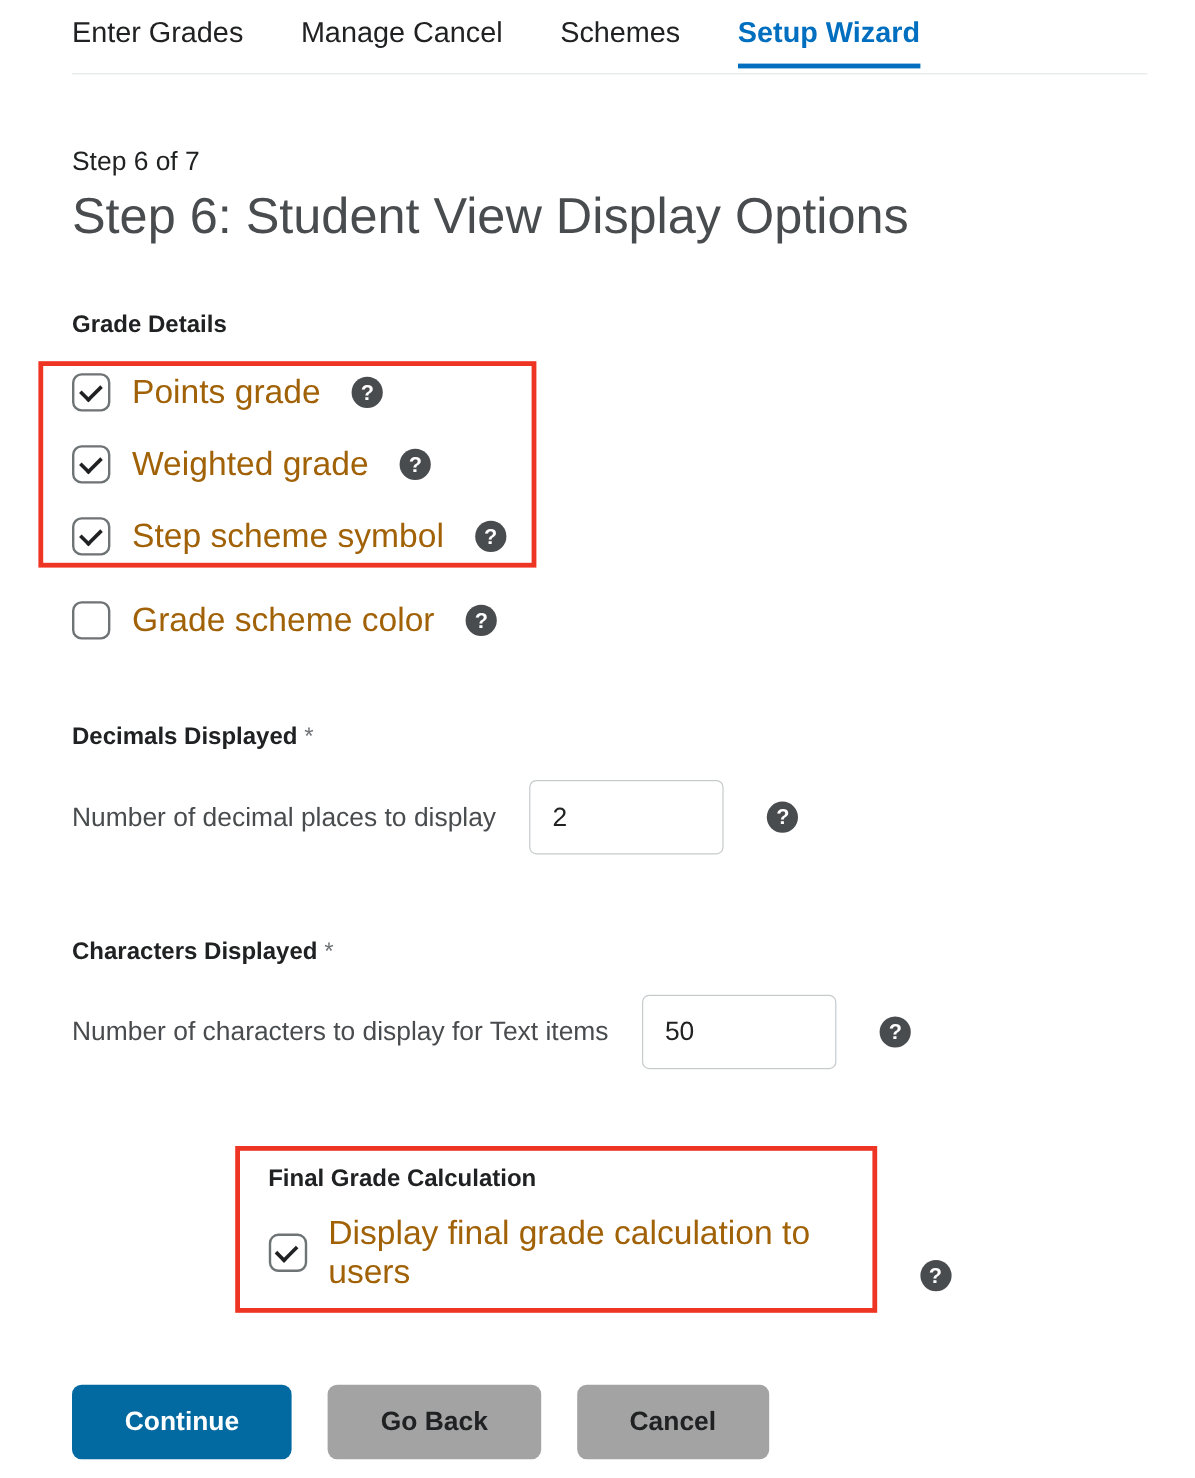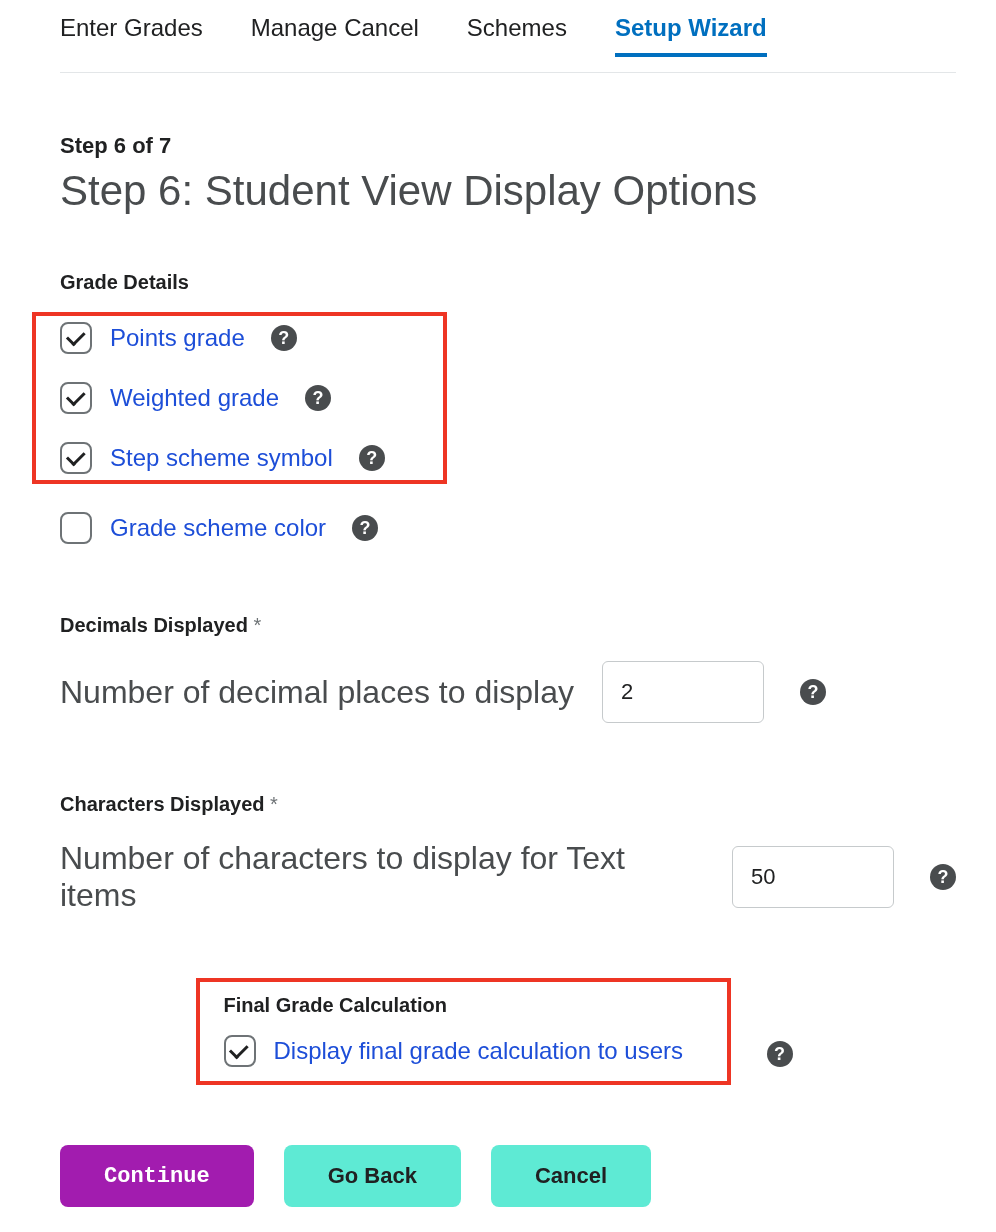--- a/index.html
+++ b/index.html
@@ -12,21 +12,21 @@
     width: 996px;
   }
   .container {
     padding: 14px 40px 40px 60px;
   }
   
   .tabs {
     display: flex;
     gap: 48px;
     border-bottom: 1px solid #e3e6e8;
-    padding-bottom: 16px;
+    padding-bottom: 5px;
   }
   .tab {
     font-size: 24px;
     color: #202122;
     padding-bottom: 14px;
     cursor: pointer;
     position: relative;
   }
   .tab.active {
     color: #006fbf;
@@ -36,21 +36,21 @@
   .tab.active::after {
     content: "";
     position: absolute;
     left: 0; right: 0; bottom: -1px;
     height: 4px;
     background: #006fbf;
   }
   
   .step-counter {
     font-size: 22px;
-    font-weight: 700;
+    font-weight: 400;
     margin-top: 60px;
   }
   .step-title {
     font-size: 42px;
     font-weight: 400;
     margin-top: 8px;
     color: #494c4e;
   }
   .section-label {
     font-size: 20px;
@@ -98,22 +98,22 @@
     flex-shrink:0;
   }
   .checkbox.checked::after{
     content:"";
     width:14px;height:8px;
     border-left:3px solid #202122;
     border-bottom:3px solid #202122;
     transform:rotate(-45deg) translate(1px,-2px);
   }
   .cb-label {
-    font-size: 24px;
-    color:#1d4ed8;
+    font-size: 28px;
+    color:#a16207;
   }
   .help-icon {
     width:26px;height:26px;
     border-radius:50%;
     background:#494c4e;
     color:#fff;
     display:inline-flex;
     align-items:center;
     justify-content:center;
     font-size:18px;
@@ -123,21 +123,21 @@
     margin-left:8px;
   }
   
   .input-row {
     display:flex;
     align-items:center;
     gap: 28px;
     margin-top: 24px;
   }
   .input-row-label {
-    font-size:32px;
+    font-size:22px;
     color:#494c4e;
   }
   .text-input {
     height: 62px;
     width: 162px;
     border:1px solid #c6cacc;
     border-radius:6px;
     font-size:22px;
     padding: 0 18px;
     color:#202122;
@@ -153,27 +153,26 @@
     padding: 0 44px;
     border-radius:8px;
     font-size:22px;
     cursor:pointer;
     border:none;
     display:inline-flex;
     align-items:center;
     justify-content:center;
   }
   .btn-primary {
-    background:#a21caf;
+    background:#0369a1;
     color:#fff;
     font-weight:600;
-    font-family:Liberation Mono, monospace;
   }
   .btn-secondary {
-    background:#5eead4;
+    background:#a3a3a3;
     color:#202122;
     font-weight:600;
   }
 </style>
 </head>
 <body>
 
 <div class="container">
 
   <div class="tabs">

